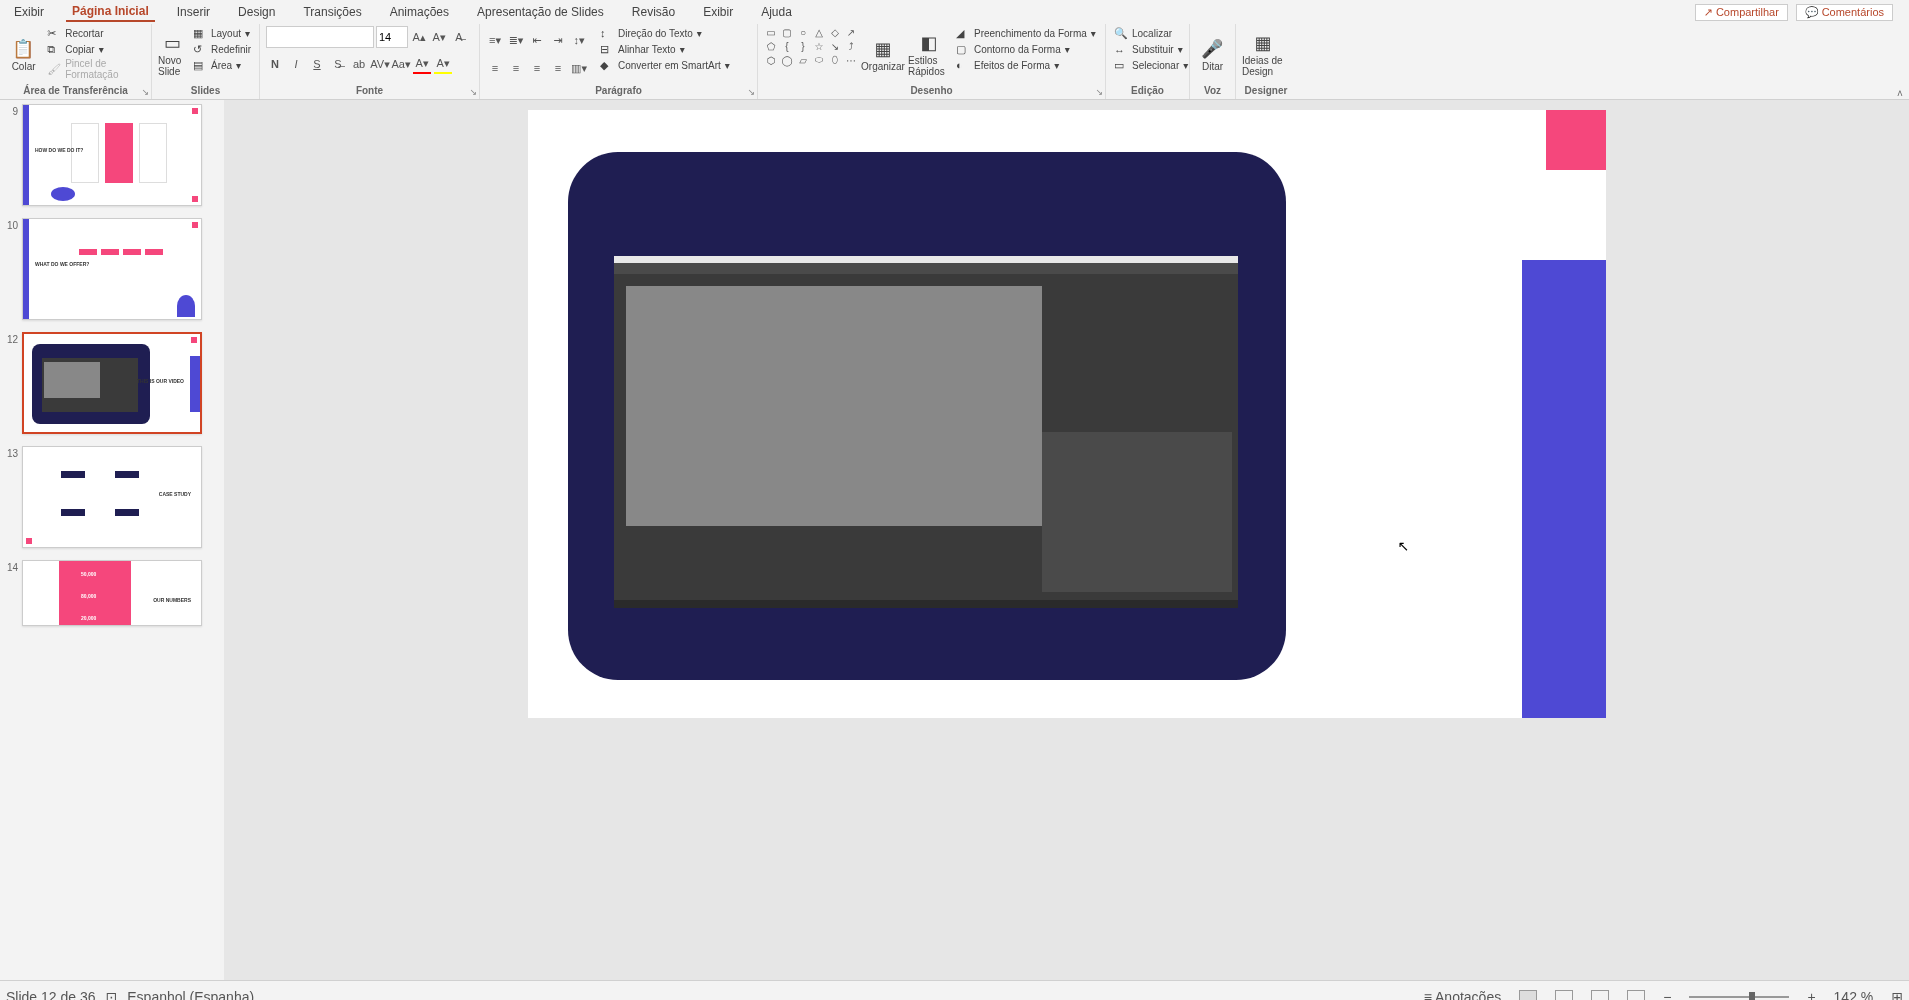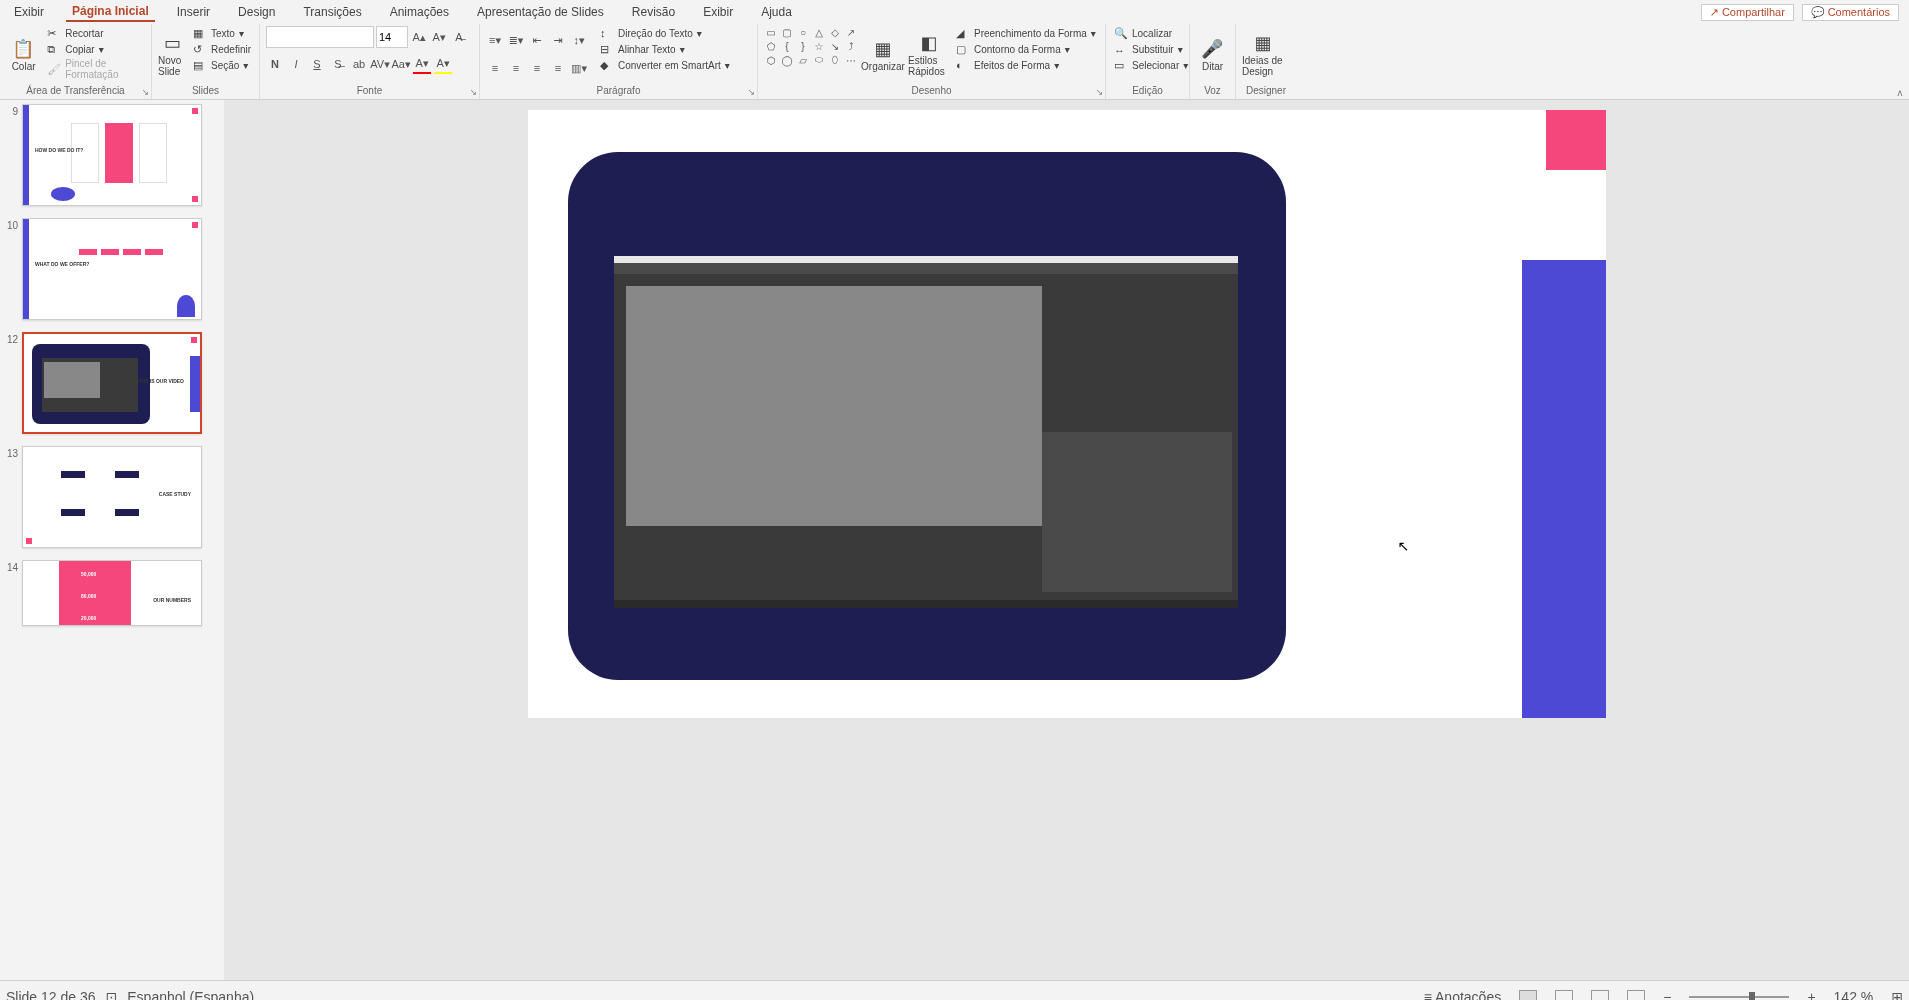--- a/index.html
+++ b/index.html
@@ -2,28 +2,28 @@
 <html><head>
 <meta charset="utf-8">
 <style>
 * { margin: 0; padding: 0; box-sizing: border-box; font-family: "Segoe UI", sans-serif; }
 body { background: #f3f3f3; width: 1909px; height: 1000px; overflow: hidden; position: relative; }
 
 
 .tabs { display: flex; align-items: center; height: 24px; background: #f3f3f3; gap: 16px; padding-left: 8px; font-size: 12px; }
 .tabs .tab { padding: 2px 6px; color: #444; cursor: pointer; }
 .tabs .tab.active { color: #b7472a; border-bottom: 2px solid #b7472a; font-weight: 600; }
-.tabs .right { margin-left: auto; display: flex; gap: 8px; padding-right: 10px; align-items: flex-end; }
+.tabs .right { margin-left: auto; display: flex; gap: 8px; padding-right: 16px; align-items: flex-end; }
 .tabs .right .link { border: 1px solid #ccc; padding: 1px 8px; font-size: 11px; color: #b7472a; background: #fff; }
 
 
 .ribbon { display: flex; height: 76px; background: #f3f3f3; border-bottom: 1px solid #d0d0d0; }
 .group { border-right: 1px solid #ddd; padding: 2px 6px; position: relative; display: flex; flex-direction: column; }
 .group-body { flex: 1; display: flex; align-items: flex-start; gap: 4px; }
-.group-label { font-size: 10px; color: #666; text-align: center; padding-bottom: 1px; }
+.group-label { font-size: 10px; color: #666; text-align: center; padding-bottom: 1px; font-weight: bold; }
 .group-launcher { position: absolute; right: 2px; bottom: 2px; font-size: 9px; color: #888; cursor: pointer; }
 
 .bigbtn { display: flex; flex-direction: column; align-items: center; justify-content: center; width: 42px; height: 56px; font-size: 10px; color: #444; cursor: pointer; }
 .bigbtn .ic { width: 24px; height: 24px; display: flex; align-items: center; justify-content: center; font-size: 18px; }
 .smallbtns { display: flex; flex-direction: column; gap: 2px; font-size: 10px; color: #444; }
 .smallbtns div { display: flex; align-items: center; gap: 4px; cursor: pointer; padding: 0 2px; }
 .smallbtns .ic { width: 14px; height: 14px; font-size: 11px; display: inline-flex; align-items: center; }
 
 .fontrow { display: flex; align-items: center; gap: 2px; }
 .fontname { width: 108px; height: 22px; border: 1px solid #ccc; font-size: 11px; background: #fff; padding: 0 4px; }
@@ -121,26 +121,26 @@
     <span class="group-launcher">↘</span>
   </div>
 
   <div class="group" style="width:108px">
     <div class="group-body">
       <div class="bigbtn">
         <span class="ic">▭</span>
         <span>Novo Slide</span>
       </div>
       <div class="smallbtns">
-        <div><span class="ic">▦</span><span>Texto</span> ▾</div>
+        <div><span class="ic">▦</span><span>Layout</span> ▾</div>
         <div>
             <span class="ic">↺</span>
             <span>Redefinir</span>
           </div>
-        <div><span class="ic">▤</span><span>Seção</span> ▾</div>
+        <div><span class="ic">▤</span><span>Área</span> ▾</div>
       </div>
     </div>
     <div class="group-label">Slides</div>
   </div>
 
   <div class="group" style="width:220px">
     <div class="group-body" style="flex-direction:column;gap:2px">
       <div class="fontrow">
         <input class="fontname" value="" style="">
         <input class="fontsize" value="14" style="">

